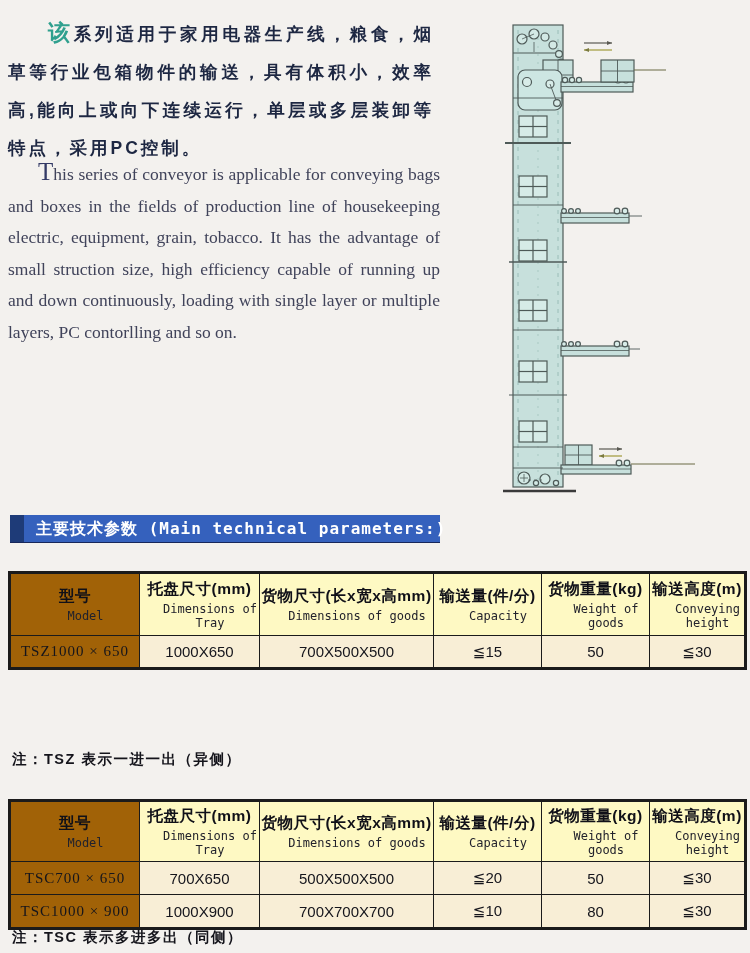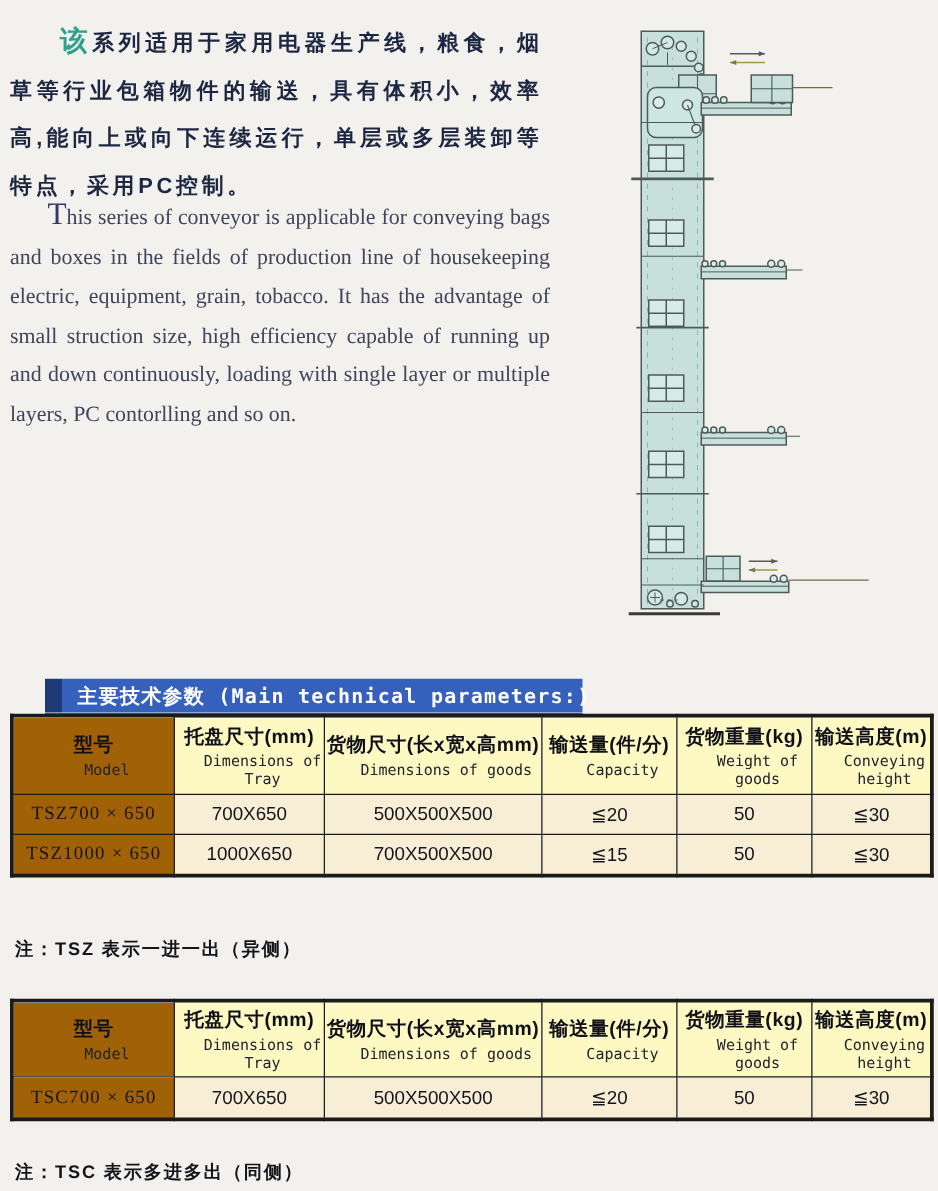--- a/index.html
+++ b/index.html
@@ -17,28 +17,27 @@
   .lead-zh{color:#2fa08e;font-size:22px;}
   .para-en{
     position:absolute;left:8px;top:156px;width:432px;
     font-family:"Liberation Serif",serif;
     font-size:17.5px;line-height:31.5px;color:#40435a;
     text-align:justify;text-indent:30px;
   }
   .cap-en{font-size:25px;color:#333a66;}
   
   .section-bar{
-    position:absolute;left:10px;top:543px;width:430px;height:27px;
+    position:absolute;left:10px;top:515px;width:430px;height:27px;
     background:linear-gradient(90deg,#1e3b78 0,#1e3b78 14px,#3561bd 14px);
     color:#ffffff;font-weight:bold;font-size:16px;line-height:27px;
     padding-left:26px;box-sizing:border-box;
     font-family:"DejaVu Sans Mono",monospace;letter-spacing:1px;
     box-shadow:0 1px 0 #17275a;
     white-space:nowrap;
-    margin-left:26px;
   }
   
   table.spec{
     position:absolute;left:8px;width:736px;
     border-collapse:collapse;table-layout:fixed;
     border:3px solid #1b1b1b;
   }
   #table-tsz{top:571px;}
   #table-tsc{top:799px;}
   table.spec th,table.spec td{
@@ -238,28 +237,20 @@
         <div class="h-en">Weight of goods</div>
       </th>
       <th>
         <div class="h-zh">输送高度(m)</div>
         <div class="h-en">Conveying height</div>
       </th>
     </tr>
   </thead>
   <tbody>
     <tr>
-      <td class="c-model">TSZ700 × 650</td>
-      <td>700X650</td>
-      <td>500X500X500</td>
-      <td>≦20</td>
-      <td>50</td>
-      <td>≦30</td>
-    </tr>
-    <tr>
       <td class="c-model">TSZ1000 × 650</td>
       <td>1000X650</td>
       <td>700X500X500</td>
       <td>≦15</td>
       <td>50</td>
       <td>≦30</td>
     </tr>
   </tbody>
 </table>
 
@@ -304,16 +295,24 @@
   </thead>
   <tbody>
     <tr>
       <td class="c-model">TSC700 × 650</td>
       <td>700X650</td>
       <td>500X500X500</td>
       <td>≦20</td>
       <td>50</td>
       <td>≦30</td>
     </tr>
+    <tr>
+      <td class="c-model">TSC1000 × 900</td>
+      <td>1000X900</td>
+      <td>700X700X700</td>
+      <td>≦10</td>
+      <td>80</td>
+      <td>≦30</td>
+    </tr>
   </tbody>
 </table>
 
 <div class="note" id="note-tsc">注：TSC 表示多进多出（同侧）</div>
 
 </body></html>

